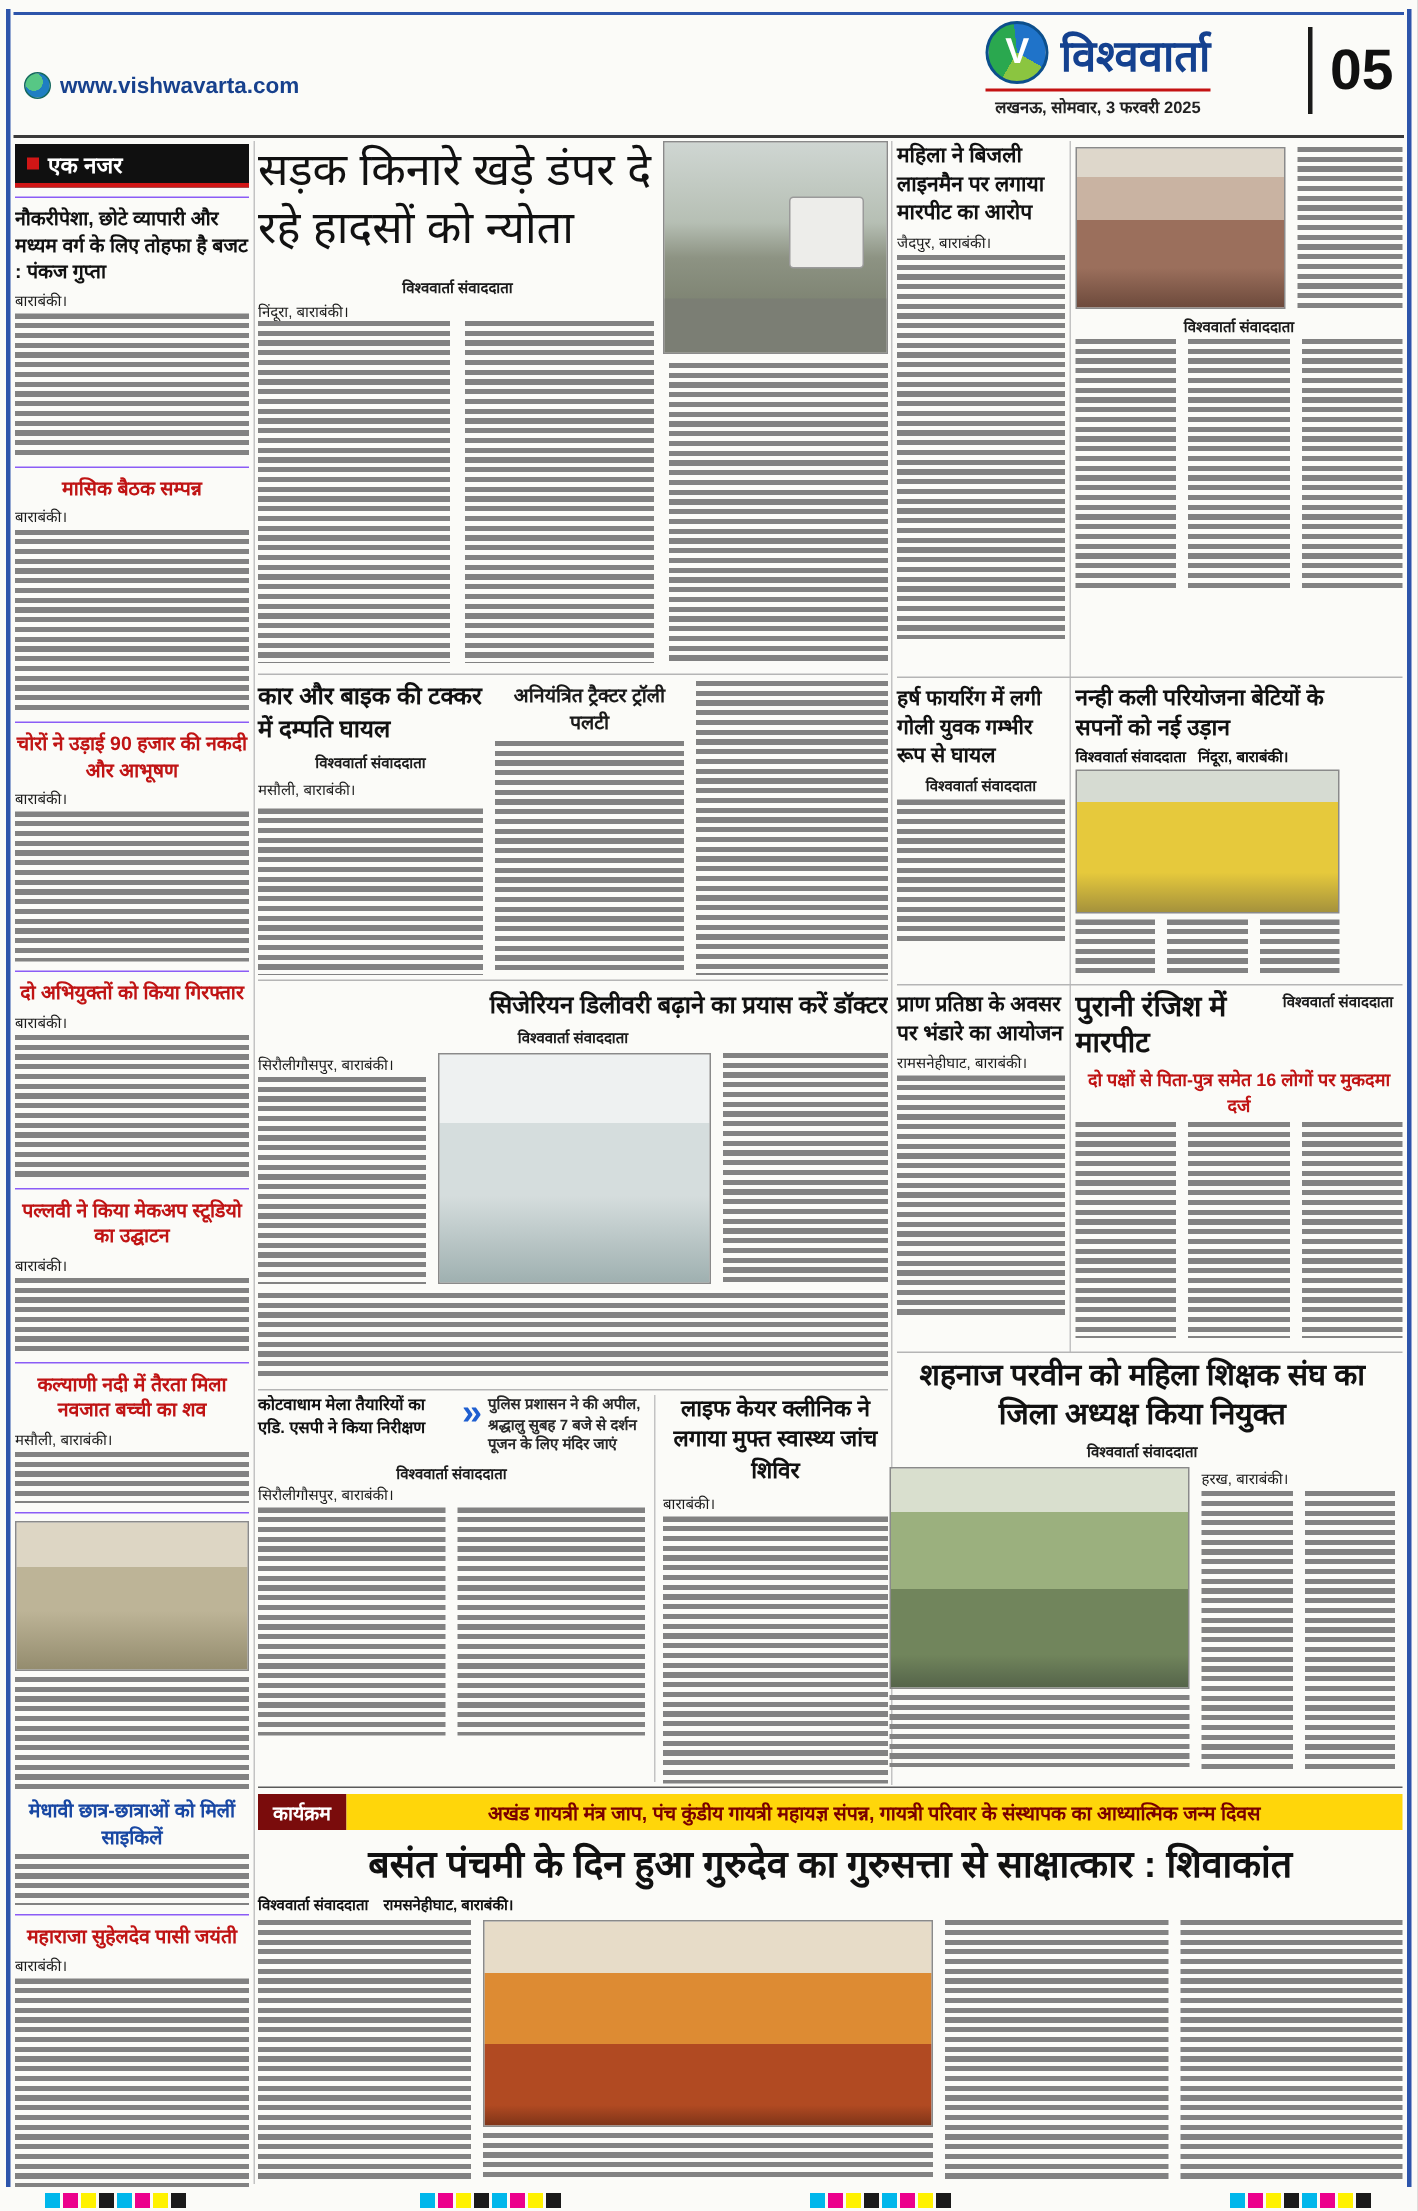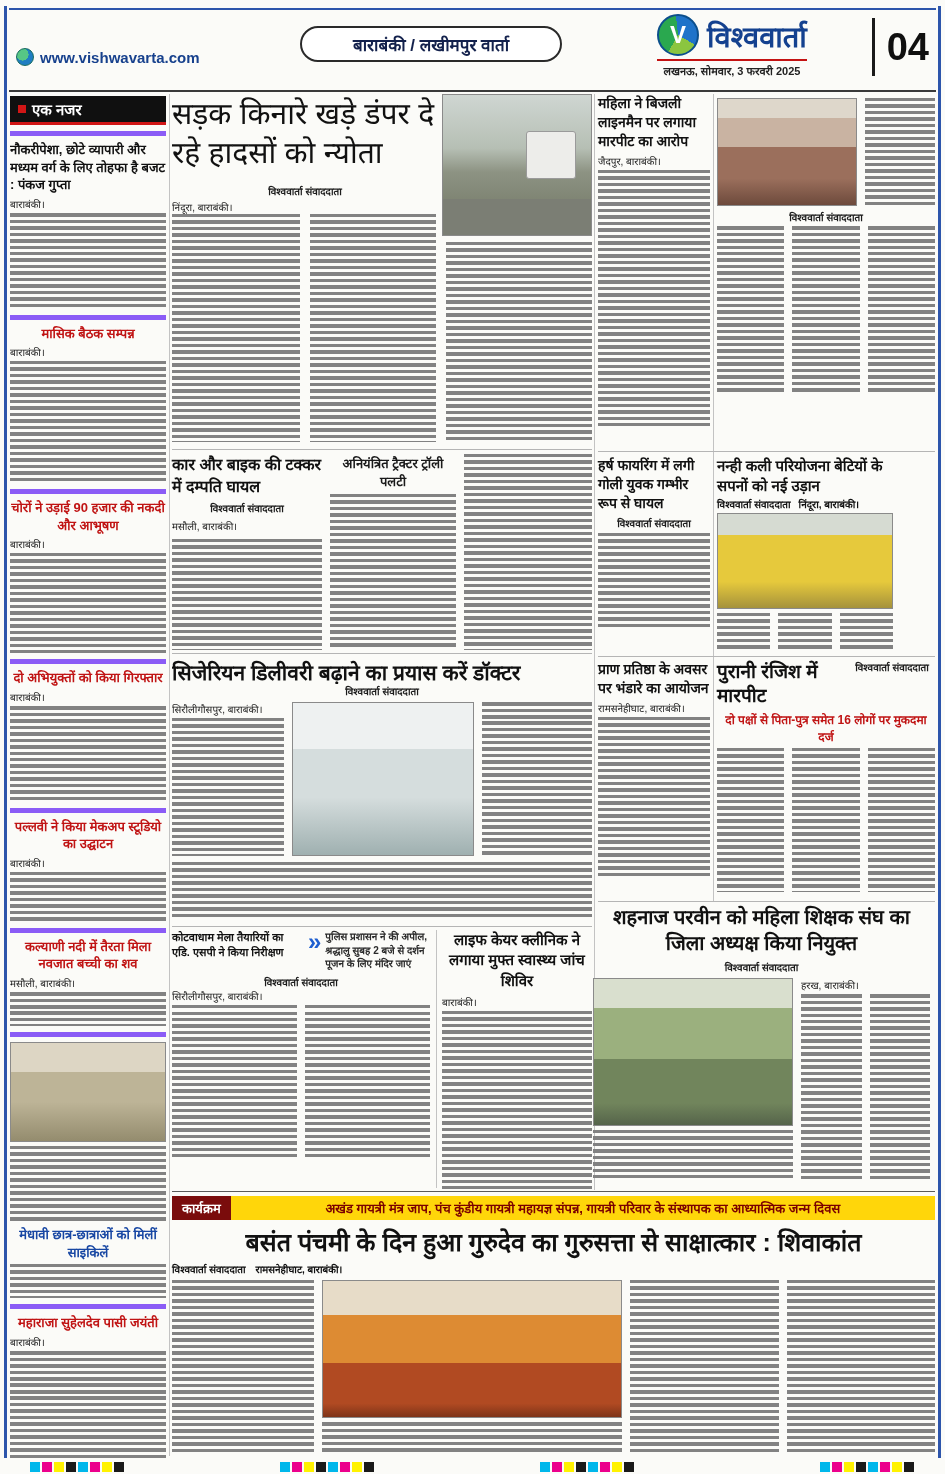--- a/index.html
+++ b/index.html
@@ -34,21 +34,21 @@
   .cols > .greek { flex:1; }
   .byline { font-weight:bold; font-size:10px; text-align:center; color:#1c1c1c; }
   .dateline { font-weight:normal; font-size:10px; color:#1c1c1c; margin-bottom:2px; }
   .h-red { color:#c01414; text-align:center; font-weight:bold; }
   .h-blue { color:#1847a3; text-align:center; font-weight:bold; }
 
   
   .leftcol { position:absolute; left:10px; top:96px; width:156px; height:1362px; overflow:hidden; }
   .eknajar { background:#101010; color:#fff; font-weight:bold; font-size:15px; padding:3px 8px; display:flex; align-items:center; gap:6px; border-bottom:3px solid #d11616; }
   .eknajar .redsq { width:8px; height:8px; background:#d11616; }
-  .brief { border-top:5px solid #8b5cf6; margin-top:6px; padding-top:5px; }
+  .brief { border-top:1px solid #8b5cf6; margin-top:6px; padding-top:5px; }
   .brief:first-of-type { border-top:none; }
   .brief h3 { font-size:13px; line-height:1.35; margin-bottom:3px; }
   .brief .greek { width:100%; }
 
   
   .art { position:absolute; }
   .photo { position:relative; border:1px solid #8a8a8a; overflow:hidden; }
   .ph-truck { background:linear-gradient(180deg,#cfd6d2 0%,#b6bfb4 38%,#8d9383 55%,#6e7361 100%); }
   .ph-truck .cab { position:absolute; left:56%; top:26%; width:34%; height:34%; background:#ededea; border-radius:3px; border:1px solid #9a9a9a; }
   .ph-truck .road { position:absolute; left:0; bottom:0; width:100%; height:26%; background:#7b7e74; }
@@ -80,30 +80,29 @@
 <div class="page">
 
   <div class="frame-v frame-left"></div>
   <div class="frame-v frame-right"></div>
   <div class="topline"></div>
 
   <div class="url">
     <span class="globe"></span>
     <span>www.vishwavarta.com</span>
   </div>
-  <div class="section-pill">बाराबंकी / लखीमपुर वार्ता</div>
   <div class="masthead">
     <div class="mast-row">
       <span class="logo-circle">V</span>
       <span class="mast-title">विश्ववार्ता</span>
     </div>
     <div class="mast-redline"></div>
     <div class="mast-date">लखनऊ, सोमवार, 3 फरवरी 2025</div>
   </div>
-  <div class="pagenum">04</div>
+  <div class="pagenum">05</div>
   <div class="header-rule"></div>
 
   <aside class="leftcol">
     <div class="eknajar">
       <span class="redsq"></span>
       <span>एक नजर</span>
     </div>
 
     <div class="brief">
       <h3>नौकरीपेशा, छोटे व्यापारी और मध्यम वर्ग के लिए तोहफा है बजट : पंकज गुप्ता</h3>
@@ -189,39 +188,39 @@
       <div class="greek" style="flex:1"></div>
     </div>
     <div style="width:126px; display:flex; flex-direction:column; gap:4px">
       <div class="h-red" style="font-size:13px; color:#1a1a1a">अनियंत्रित ट्रैक्टर ट्रॉली पलटी</div>
       <div class="greek" style="flex:1"></div>
     </div>
     <div class="greek" style="flex:1"></div>
   </section>
 
   <section class="art" style="left:172px; top:658px; width:420px; height:264px">
-    <h2 style="font-size:21px; text-align:left; height:26px; overflow:hidden">सिजेरियन डिलीवरी बढ़ाने का प्रयास करें डॉक्टर</h2>
+    <h2 style="font-size:16px; text-align:right; height:26px; overflow:hidden">सिजेरियन डिलीवरी बढ़ाने का प्रयास करें डॉक्टर</h2>
     <div class="byline">विश्ववार्ता संवाददाता</div>
     <div style="display:flex; gap:8px; margin-top:4px; height:154px">
       <div style="width:112px">
         <div class="dateline">सिरौलीगौसपुर, बाराबंकी।</div>
         <div class="greek" style="height:138px"></div>
       </div>
       <div class="photo ph-hospital" style="width:182px; height:154px"></div>
       <div class="greek" style="flex:1"></div>
     </div>
     <div class="greek" style="margin-top:6px; height:56px"></div>
   </section>
 
   <section class="art" style="left:172px; top:930px; width:258px; height:258px">
     <div style="display:flex; gap:8px">
       <h2 style="width:128px; font-size:11px; line-height:1.35">कोटवाधाम मेला तैयारियों का एडि. एसपी ने किया निरीक्षण</h2>
       <div class="pullquote" style="flex:1">
         <span class="qmark">»</span>
-        <span class="qtext">पुलिस प्रशासन ने की अपील, श्रद्धालु सुबह 2 बजे से दर्शन पूजन के लिए मंदिर जाएं</span>
+        <span class="qtext">पुलिस प्रशासन ने की अपील, श्रद्धालु सुबह 7 बजे से दर्शन पूजन के लिए मंदिर जाएं</span>
       </div>
     </div>
     <div class="byline" style="margin-top:4px">विश्ववार्ता संवाददाता</div>
     <div class="dateline">सिरौलीगौसपुर, बाराबंकी।</div>
     <div class="cols" style="margin-top:2px">
       <div class="greek" style="height:152px"></div>
       <div class="greek" style="height:152px"></div>
     </div>
   </section>
 

